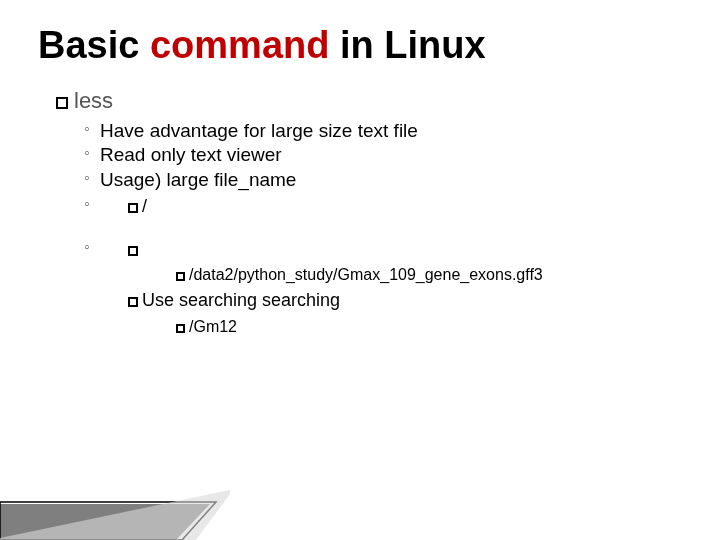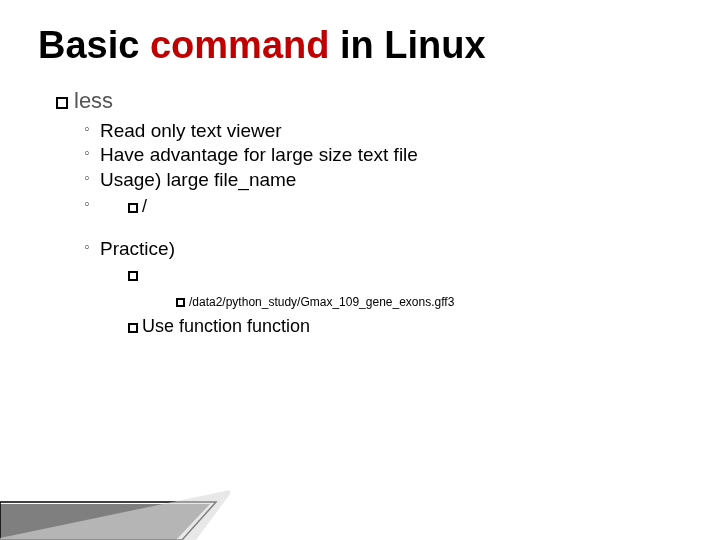--- a/index.html
+++ b/index.html
@@ -97,21 +97,21 @@
   .subsub3 .box {
     display: inline-block;
     width: 9px;
     height: 9px;
     border: 2px solid #000;
     margin-right: 4px;
     vertical-align: -1px;
     box-sizing: border-box;
   }
   .subsub3 .txt {
-    font-size: 12px;
+    font-size: 16px;
   }
   .spacer {
     height: 14px;
   }
   .decor {
     position: absolute;
     left: 0;
     bottom: 0;
     width: 230px;
     height: 60px;
@@ -127,43 +127,45 @@
     <span class="normal">Basic </span><span class="accent">command</span><span class="normal"> in Linux</span>
   </div>
 
   <div class="body">
 
     <div class="lvl1">
       <span class="box"></span><span class="txt">less</span>
     </div>
 
     <ul class="sub">
+      <li><span>Have advantage for large size text file</span></li>
       <li><span>Read only text viewer</span></li>
-      <li><span>Have advantage for large size text file</span></li>
       <li><span>Usage) large file_name</span></li>
       <li>
         <div class="subsub">
           <span class="box"></span><span class="txt">/</span>
         </div>
       </li>
     </ul>
 
     <div class="spacer"></div>
 
     <ul class="sub">
       <li>
-        <span>Practice)</span>
         <div class="subsub">
           <span class="box"></span>
           <div class="subsub3">
             <span class="box"></span><span class="txt">/data2/python_study/Gmax_109_gene_exons.gff3</span>
           </div>
         </div>
         <div class="subsub">
-          <span class="box"></span><span class="txt">Use function function</span>
+          <span class="box"></span><span class="txt">Use searching searching</span>
+          <div class="subsub3">
+            <span class="box"></span><span class="txt">/Gm12</span>
+          </div>
         </div>
       </li>
     </ul>
 
   </div>
 
   <svg class="decor" viewBox="0 0 230 60" preserveAspectRatio="none">
     <polygon points="0,60 0,24 210,24 176,60" fill="#7f7f7f"></polygon>
     <polygon points="0,60 0,22 216,22 182,60" fill="none" stroke="#000" stroke-width="1.5"></polygon>
     <polygon points="0,60 0,58 230,10 230,14 196,60" fill="#d9d9d9" opacity="0.6"></polygon>

